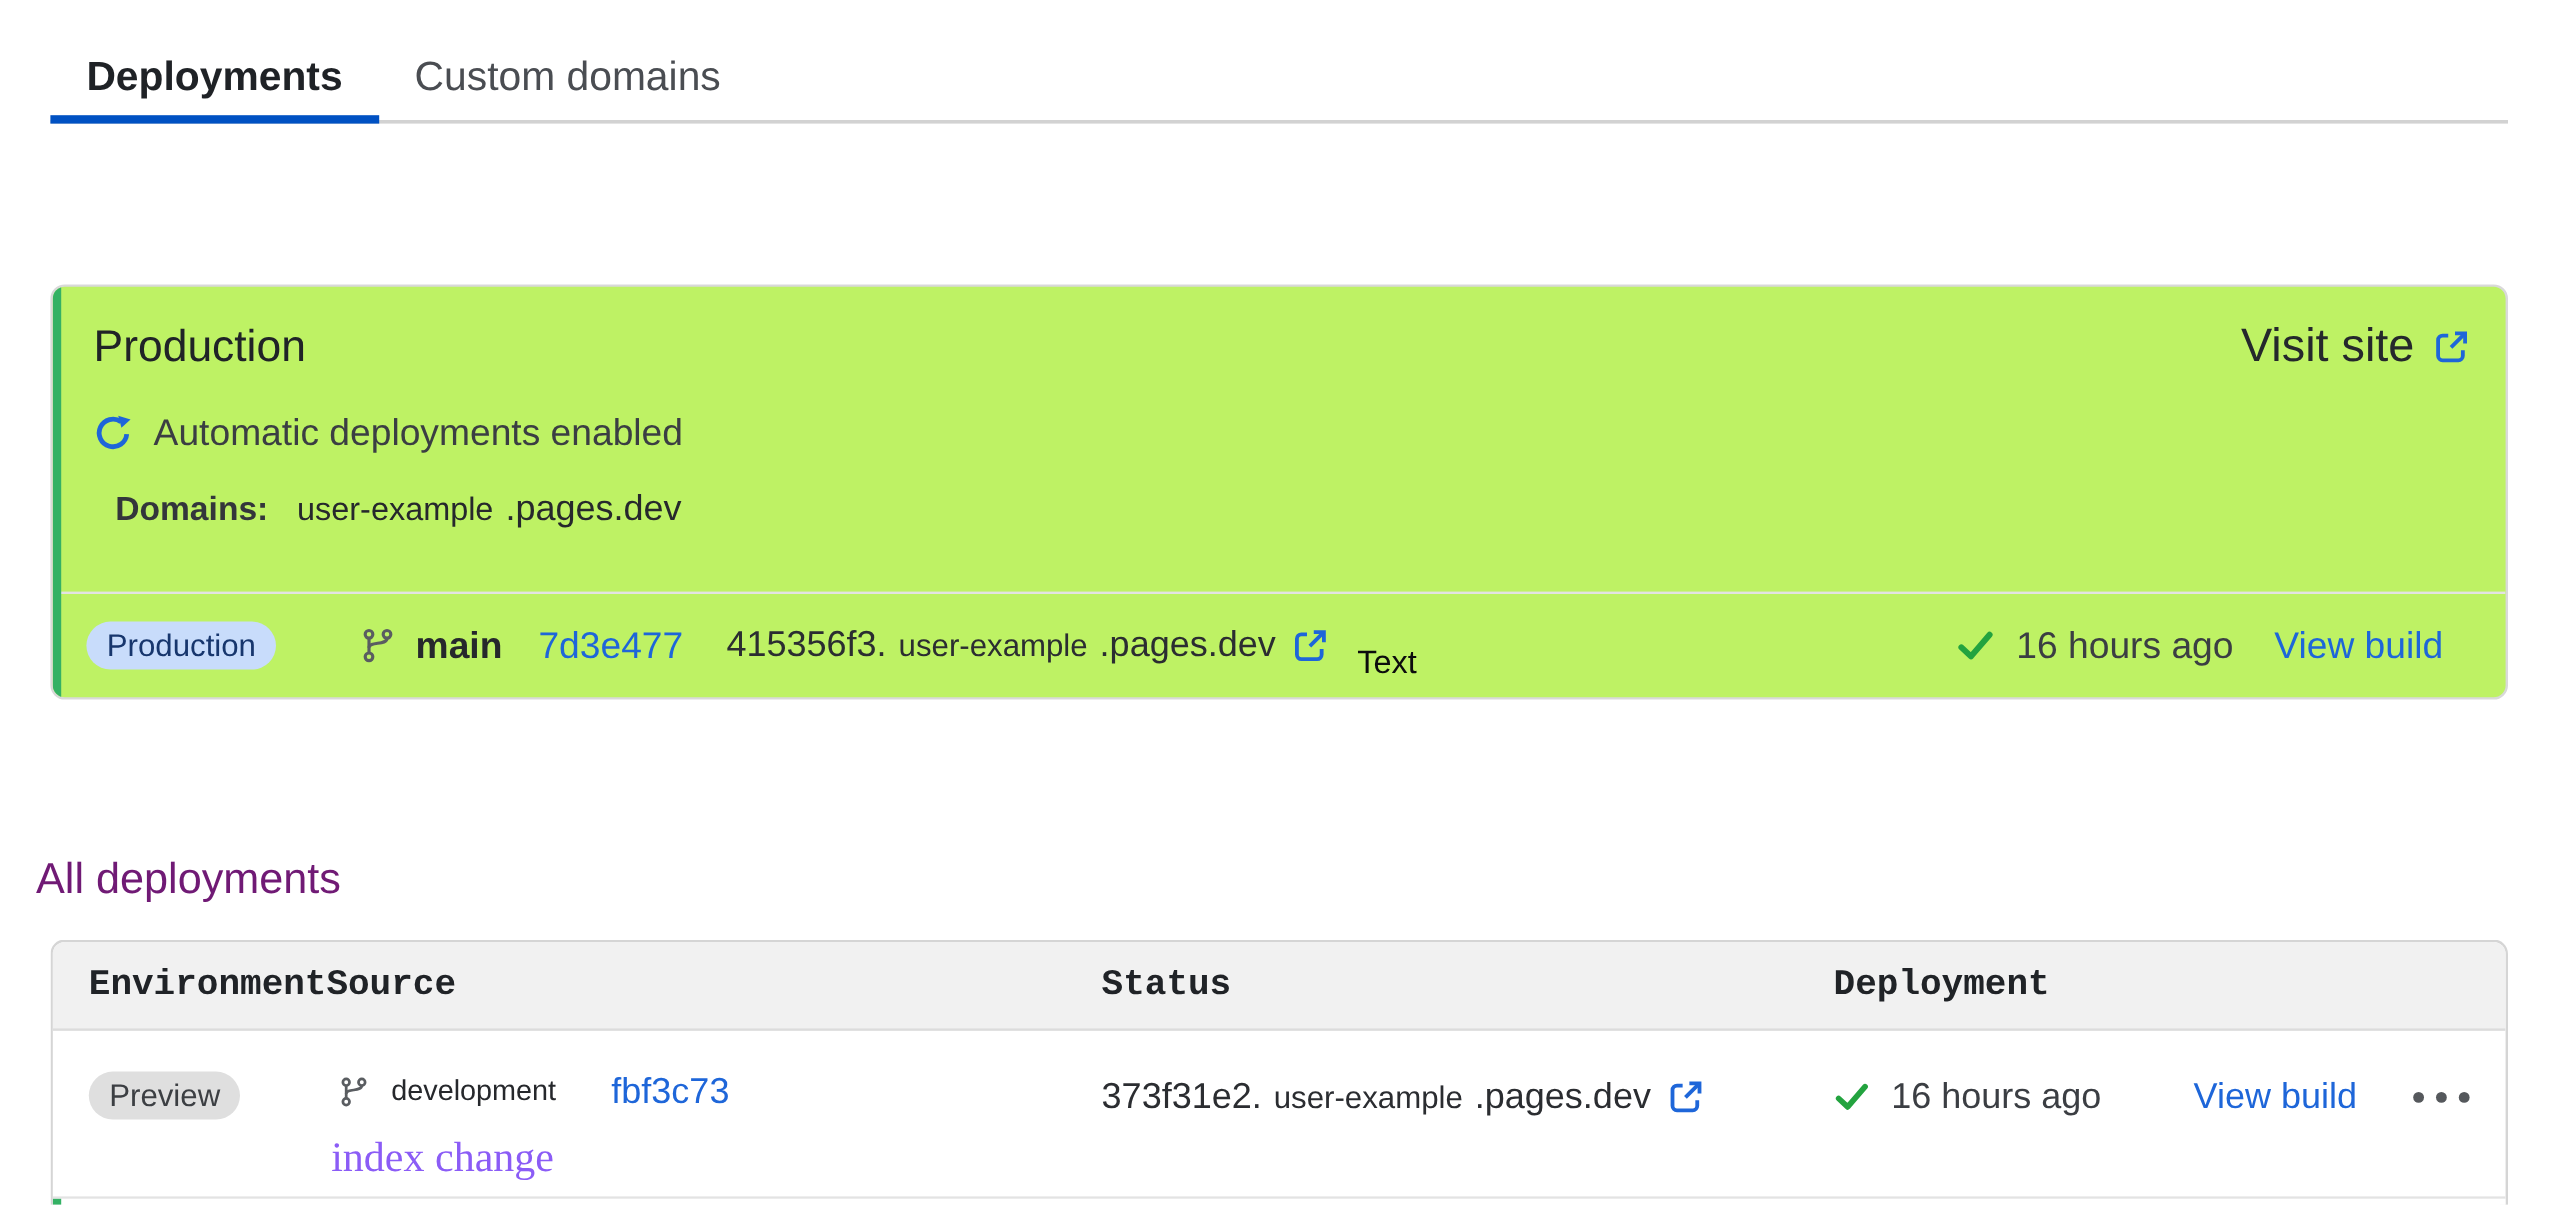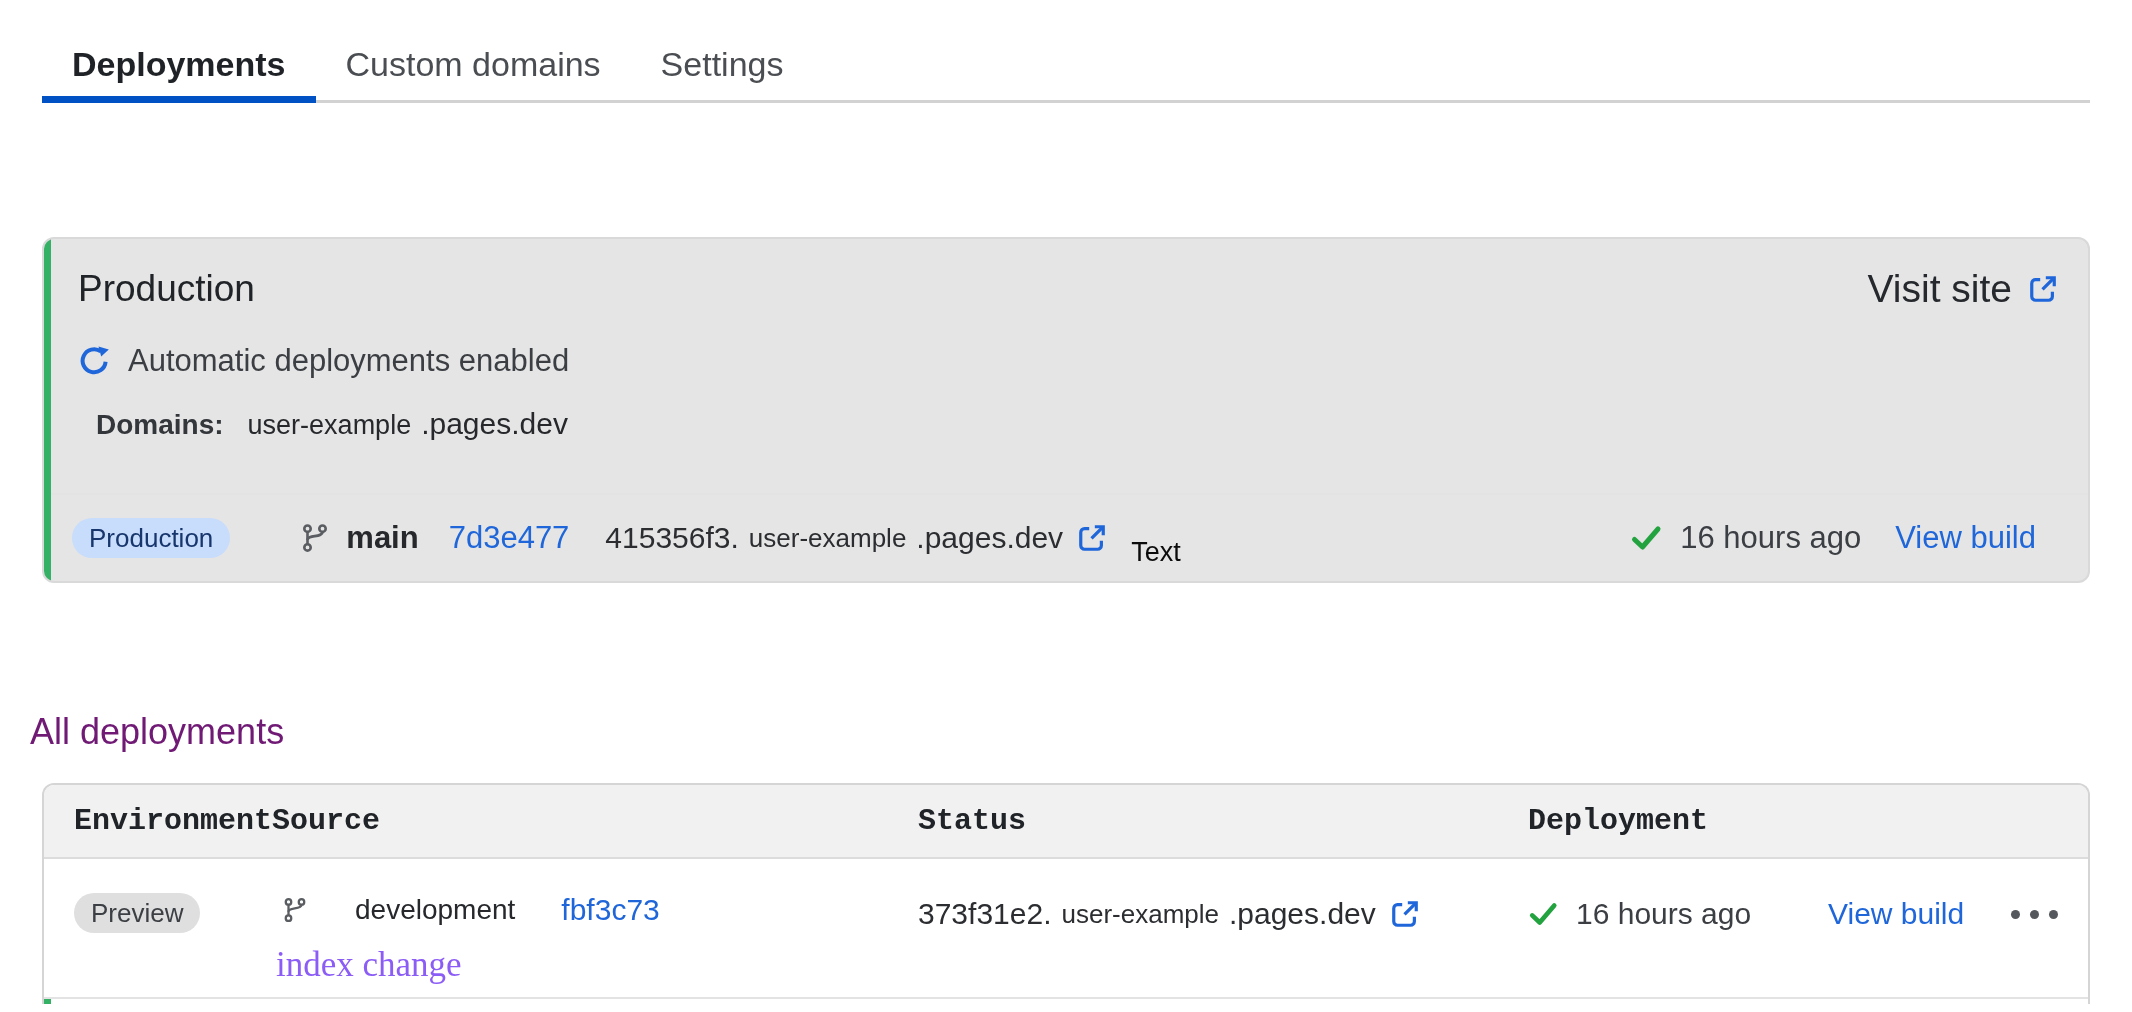--- a/index.html
+++ b/index.html
@@ -6,21 +6,21 @@
   html,body { width:2132px; height:1012px; background:#ffffff; overflow:hidden;
               font-family:"Liberation Sans", sans-serif; color:#26282c; }
 
   
   .tabbar { display:flex; margin:0 42px; padding-top:28px; border-bottom:3px solid #d2d2d2; }
   .tab { padding:0 30px; font-size:34px; line-height:72px; color:#4a4d52; position:relative; cursor:pointer; }
   .tab.active { font-weight:700; color:#1f2226; }
   .tab.active::after { content:""; position:absolute; left:0; right:0; bottom:-3px; height:7px; background:#0051c3; }
 
   
-  .prod-card { margin:134px 42px 0; border:2px solid #d9d9d9; border-radius:12px; position:relative; overflow:hidden; background:#e5e5e5;text-align:center; }
+  .prod-card { margin:134px 42px 0; border:2px solid #d9d9d9; border-radius:12px; position:relative; overflow:hidden; background:#bef264;text-align:center; }
   .prod-card .stripe { position:absolute; left:0; top:0; bottom:0; width:7px; background:#34b164; }
   .card-head { display:flex; justify-content:space-between; align-items:center; padding:26px 30px 0 34px; }
   .card-title { font-size:37px; font-weight:400; color:#202327; line-height:48px; }
   .visit-site { display:flex; align-items:center; gap:16px; font-size:39px; font-weight:500; color:#25282c; cursor:pointer; }
   .auto-row { display:flex; align-items:center; gap:18px; padding:28px 34px 0; font-size:31px; color:#3b3e43; line-height:40px; }
   .domains-row { display:flex; align-items:baseline; padding:26px 52px 52px; }
   .domains-label { font-size:28px; font-weight:700; color:#33363b; }
   .domain-name { font-size:27px; margin-left:24px; color:#26282c; }
   .domain-suffix { font-size:30px; margin-left:10px; color:#26282c; }
 
@@ -40,40 +40,39 @@
   .status-group { margin-left:auto; display:flex; align-items:center; gap:18px; font-size:31px; color:#3b3e43; }
   .view-build { font-size:31px; margin-left:34px; }
 
   
   .section-title { margin:126px 30px 0; font-size:36px; font-weight:500; color:#701a75; line-height:46px; }
   .deploy-table { margin:28px 42px 0; border:2px solid #d5d5d5; border-bottom:none; border-radius:12px 12px 0 0; overflow:hidden; background:#fff; }
   .t-head, .t-row { display:grid; grid-template-columns:198px 646px 610px 300px 1fr; padding:0 30px; }
   .t-head { background:#f1f1f1; border-bottom:2px solid #dcdcdc; height:74px; align-items:center; font-size:30px; font-weight:700; color:#202327;font-family:Liberation Mono, monospace; }
   .t-row { height:140px; padding-top:34px; align-items:start; border-bottom:2px solid #e3e3e3; }
   .source-cell .line1 { display:flex; align-items:center; gap:18px; margin-left:10px; }
-  .source-cell .dev-name { font-size:28px; color:#26282c;margin-left:29px; }
+  .source-cell .dev-name { font-size:24px; color:#26282c; }
   .source-cell .commit-link2 { font-size:30px; margin-left:28px; }
   .source-cell .line2 { font-size:35px; color:#8b5cf6; margin:18px 0 0 4px;font-family:Liberation Serif, serif; }
   .cell-status { display:flex; align-items:center; gap:18px; font-size:30px; color:#3b3e43; margin-top:4px; }
   .cell-actions { display:flex; align-items:center; justify-content:space-between; margin-top:4px; }
   .cell-actions .view-build2 { font-size:30px; }
   .dots { display:flex; gap:10px; cursor:pointer; padding:6px 0; }
   .dots span { width:9px; height:9px; border-radius:50%; background:#55585c; }
   .row-hint { height:5px; position:relative; background:#fff; }
   .row-hint .g { position:absolute; left:0; top:0; width:7px; height:5px; background:#34b164; }
 
   svg { display:block; }
 </style>
 </head>
 <body>
 
 <div class="tabbar">
   <div class="tab active">Deployments</div>
   <div class="tab">Custom domains</div>
-  <div class="tab">Settings</div>
 </div>
 
 <div class="prod-card">
   <div class="stripe"></div>
 
   <div class="card-head">
     <div class="card-title">Production</div>
     <div class="visit-site">
       <span>Visit site</span>
       <span>

